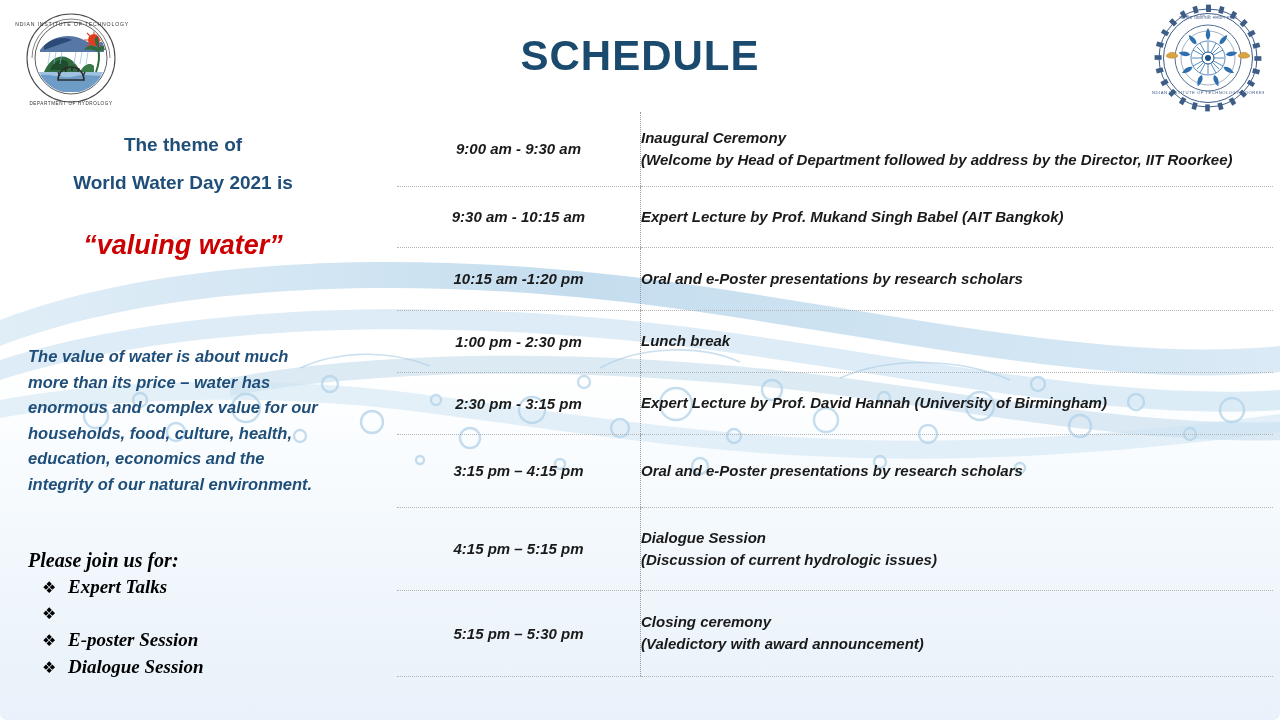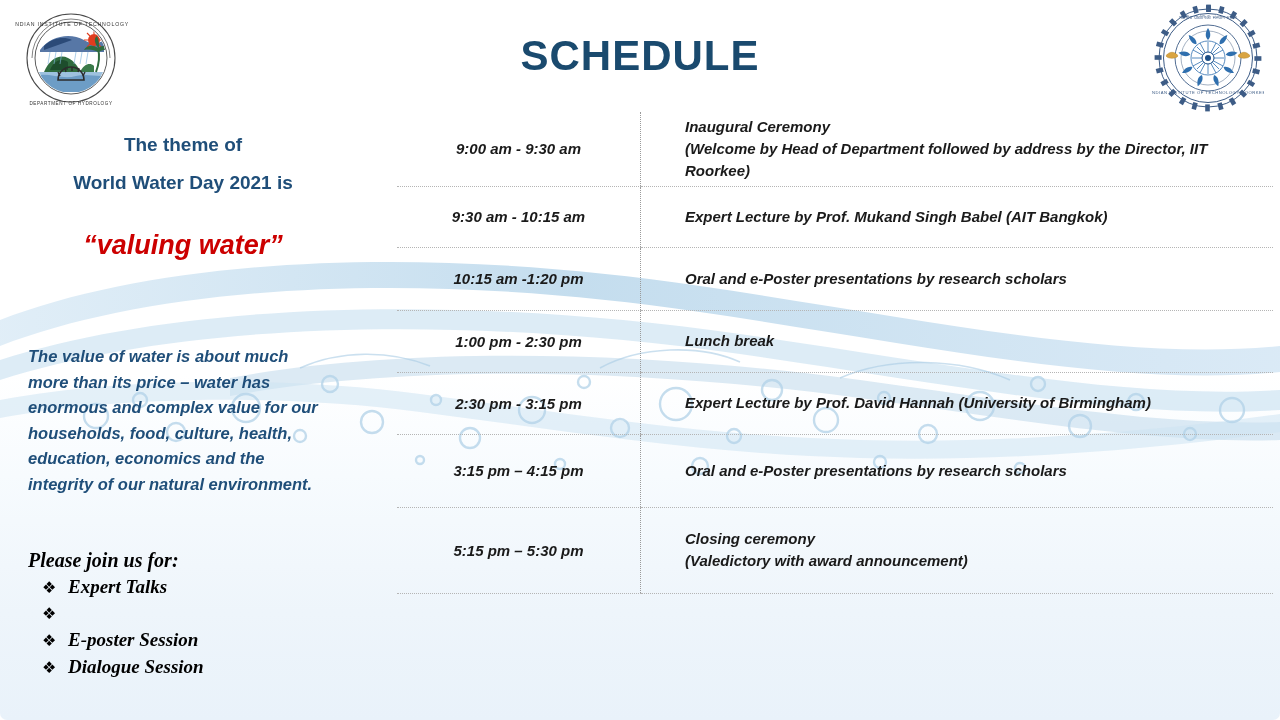--- a/index.html
+++ b/index.html
@@ -165,21 +165,21 @@
   }
   .col-desc {
     border-left: 1px dotted #9a9a9a;
     font-size: 15px;
     font-style: italic;
     font-weight: bold;
     color: #1a1a1a;
     padding: 4px 6px 4px 14px;
     line-height: 22px;
   }
-  .desc-sub { display: block; margin-left: 44px; }
+  .desc-sub { display: block; }
 </style>
 </head>
 <body>
 
 <div id="poster">
 
   <svg class="water-layer" viewBox="0 0 1280 260" preserveAspectRatio="none">
     <defs>
       <linearGradient id="wfade" x1="0" y1="0" x2="1" y2="0">
         <stop offset="0%" stop-color="#cfe4f3" stop-opacity="0.75"></stop>
@@ -393,20 +393,27 @@
         <td class="col-desc">
           <span class="desc-sub">Expert Lecture by Prof. David Hannah (University of Birmingham)</span>
         </td>
       </tr>
       <tr style="height:73px">
         <td class="col-time">3:15 pm – 4:15 pm</td>
         <td class="col-desc">
           <span class="desc-sub">Oral and e-Poster presentations by research scholars</span>
         </td>
       </tr>
+      <tr style="height:83px">
+        <td class="col-time">4:15 pm – 5:15 pm</td>
+        <td class="col-desc">
+          <span class="desc-sub">Dialogue Session</span>
+          <span class="desc-sub">(Discussion of current hydrologic issues)</span>
+        </td>
+      </tr>
       <tr style="height:86px">
         <td class="col-time">5:15 pm – 5:30 pm</td>
         <td class="col-desc">
           <span class="desc-sub">Closing ceremony</span>
           <span class="desc-sub">(Valedictory with award announcement)</span>
         </td>
       </tr>
     </tbody>
   </table>
 

